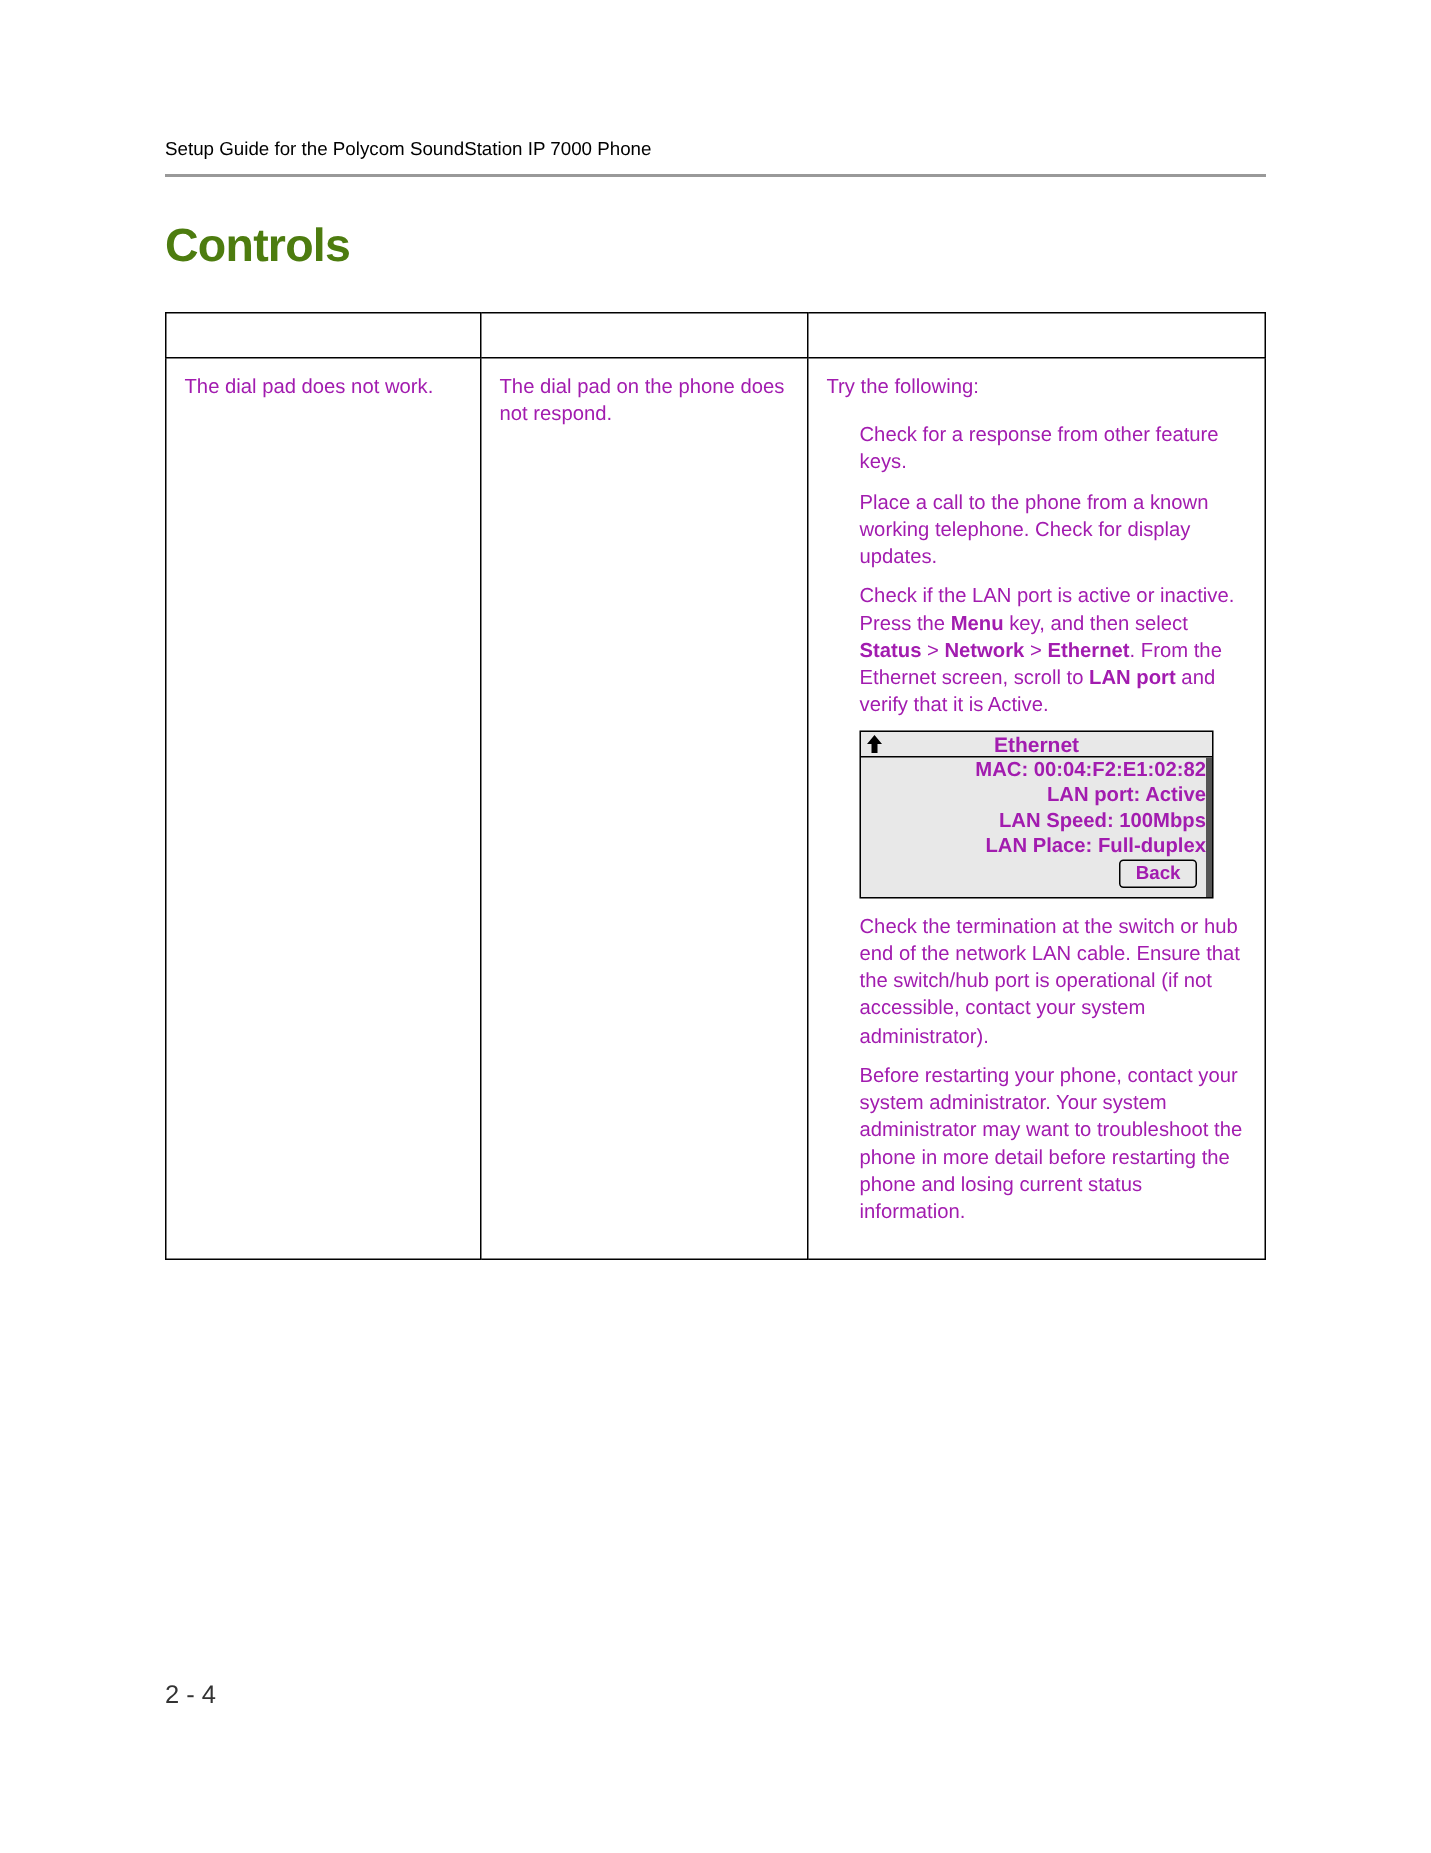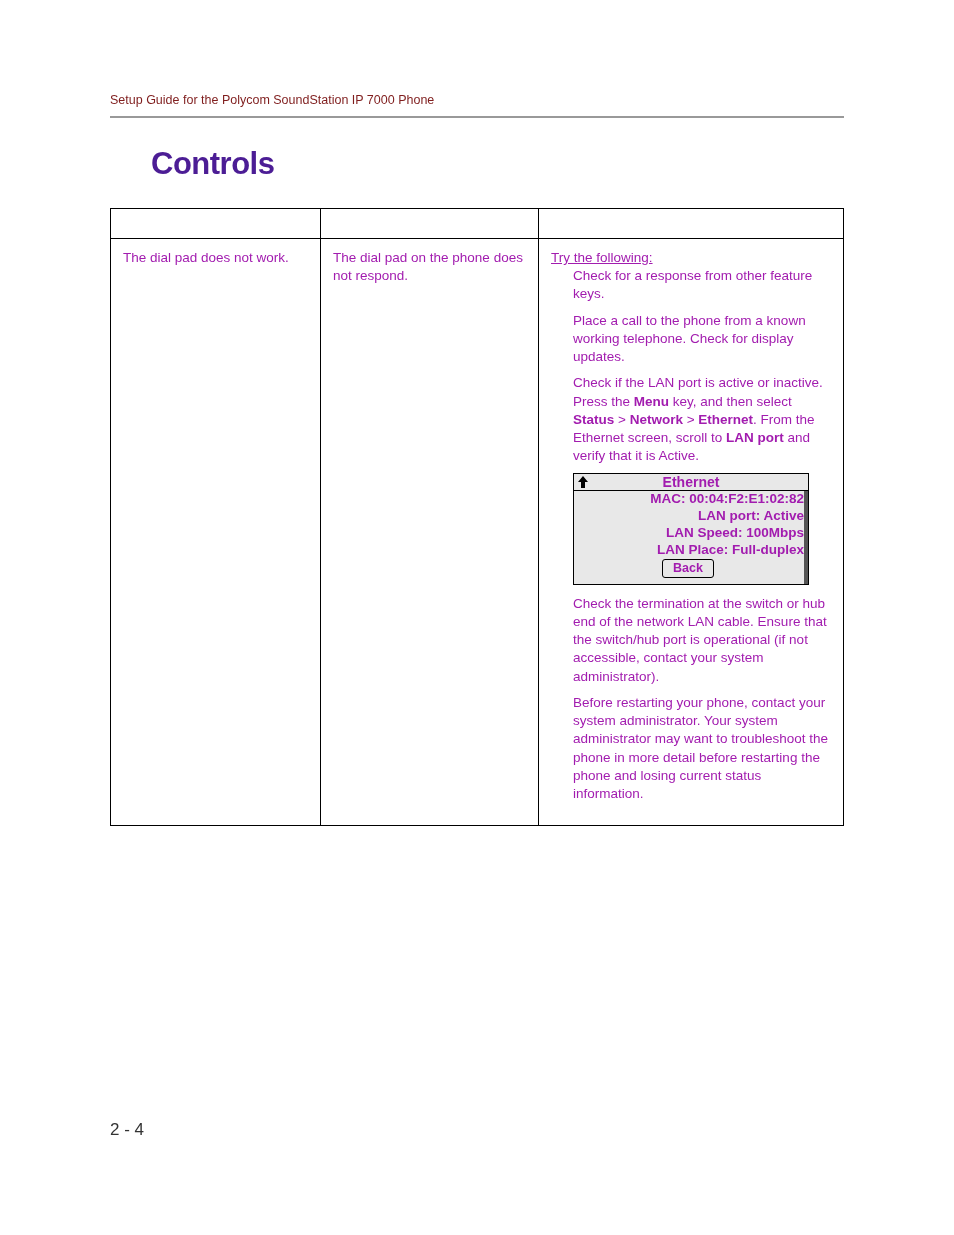--- a/index.html
+++ b/index.html
@@ -17,30 +17,29 @@
     .page {
       padding: 90px 110px 40px 110px;
     }
     .header-area {
       border-bottom: 2px solid #999;
       padding-bottom: 8px;
       margin-bottom: 28px;
     }
     .header-text {
       font-size: 12.5px;
-      color: #7f1d1d;
+      color: #000000;
     }
     .section-title {
       font-family: 'Trebuchet MS', 'Arial Narrow', Arial, sans-serif;
       font-size: 31px;
       font-weight: bold;
-      color: #4c1d95;
+      color: #4d7c0f;
       margin-bottom: 26px;
       letter-spacing: -0.5px;
-      margin-left: 41px;
     }
     table.troubleshoot {
       border-collapse: collapse;
       width: 100%;
       font-size: 13.5px;
       color: #a21caf;
     }
     table.troubleshoot th {
       border: 1.5px solid #000;
       height: 30px;
@@ -55,21 +54,21 @@
     table.troubleshoot td.col1 {
       width: 210px;
     }
     table.troubleshoot td.col2 {
       width: 218px;
     }
     table.troubleshoot td.col3 {
       width: auto;
     }
     .try-following {
-      text-decoration: underline;
+      margin-bottom: 14px;
     }
     .bullet-list {
       list-style: none;
       padding-left: 22px;
     }
     .bullet-list li {
       margin-bottom: 8px;
     }
     .menu-key {
       font-weight: bold;
@@ -120,21 +119,21 @@
       width: 4px;
       background: #555;
     }
     .lcd-line {
       font-weight: bold;
       font-size: 13.5px;
       line-height: 1.25;
       text-align: right;
     }
     .lcd-footer {
-      text-align: center;
+      text-align: right;
       padding: 0 6px 4px 0;
     }
     .lcd-back-btn {
       display: inline-block;
       border: 1.5px solid #000;
       border-radius: 3px;
       padding: 0px 10px;
       font-weight: bold;
       font-size: 12.5px;
       background: #e8e8e8;

